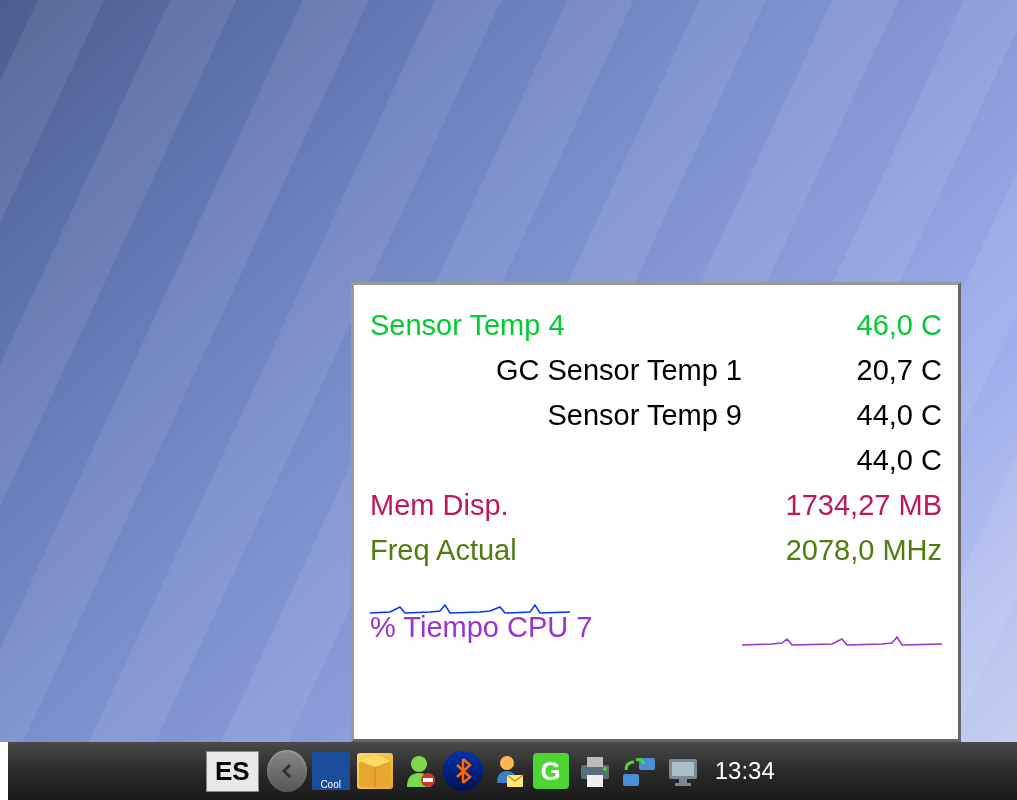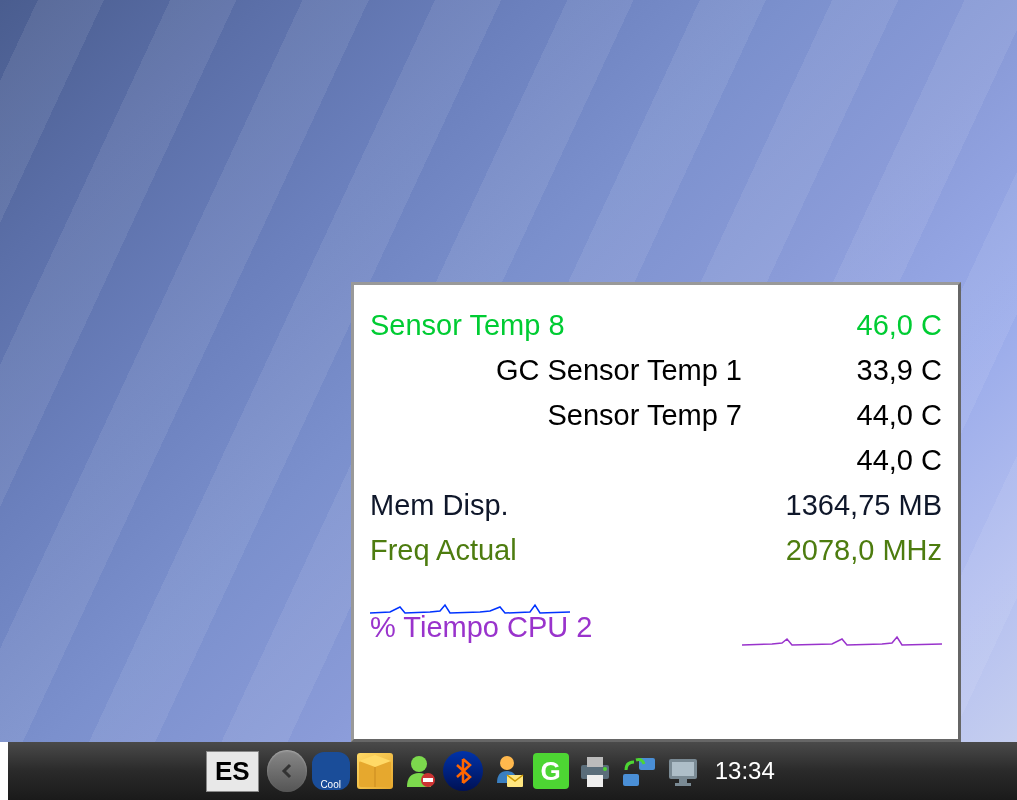--- a/index.html
+++ b/index.html
@@ -52,21 +52,21 @@
     }
     .sensor-row {
       display: flex;
       justify-content: space-between;
       font-size: 29px;
       line-height: 1.55;
       font-family: Arial, sans-serif;
     }
     .sensor-green { color: #00cc33; }
     .sensor-black { color: #000000; justify-content: flex-end; }
-    .sensor-lime { color: #0f172a; }
+    .sensor-lime { color: #be185d; }
     .sensor-yellow { color: #4d7c0f; }
     .sensor-blue { color: #0033ff; }
     .sensor-purple { color: #9933cc; }
     .sensor-value { text-align: right; min-width: 200px; }
     .sparkline {
       width: 200px;
       height: 20px;
       position: relative;
       margin-top: 12px;
     }
@@ -117,21 +117,21 @@
       justify-content: center;
       color: #333;
       font-size: 24px;
       font-weight: bold;
       box-shadow: inset 0 1px 2px rgba(255,255,255,0.3);
     }
     .icon-book {
       width: 38px;
       height: 38px;
       background: #1a4d99;
-      border-radius: 12px;
+      border-radius: 0;
       display: flex;
       align-items: flex-end;
       justify-content: center;
       font-size: 10px;
       color: #fff;
     }
     .icon-box {
       width: 36px;
       height: 36px;
       background: linear-gradient(135deg, #ffd966, #e6a82e);
@@ -184,51 +184,51 @@
       font-size: 24px;
       font-family: Arial, sans-serif;
     }
   </style>
 </head>
 <body>
 
 <div class="desktop">
   <div class="sensor-panel">
     <div class="sensor-row sensor-green">
-      <span>Sensor Temp 8</span>
+      <span>Sensor Temp 4</span>
       <span class="sensor-value">46,0 C</span>
     </div>
     <div class="sensor-row sensor-black">
       <span>GC Sensor Temp 1</span>
-      <span class="sensor-value">33,9 C</span>
+      <span class="sensor-value">20,7 C</span>
     </div>
     <div class="sensor-row sensor-black">
-      <span>Sensor Temp 7</span>
+      <span>Sensor Temp 9</span>
       <span class="sensor-value">44,0 C</span>
     </div>
     <div class="sensor-row sensor-black">
       <span class="sensor-value">44,0 C</span>
     </div>
     <div class="sensor-row sensor-lime">
       <span>Mem Disp.</span>
-      <span class="sensor-value">1364,75 MB</span>
+      <span class="sensor-value">1734,27 MB</span>
     </div>
     <div class="sensor-row sensor-yellow">
       <span>Freq Actual</span>
       <span class="sensor-value">2078,0 MHz</span>
     </div>
     <div class="sensor-row sensor-blue">
       <span class="sparkline">
         <svg viewBox="0 0 200 20" preserveAspectRatio="none">
           <path d="M0,16 L20,15 L30,10 L35,16 L60,15 L70,14 L75,8 L80,16 L110,15 L120,14 L130,10 L135,16 L160,15 L165,8 L170,16 L200,15" stroke="#0033ff" stroke-width="1.5" fill="none"></path>
         </svg>
       </span>
     </div>
     <div class="sensor-row sensor-purple">
-      <span>% Tiempo CPU 2</span>
+      <span>% Tiempo CPU 7</span>
       <span class="sparkline">
         <svg viewBox="0 0 200 20" preserveAspectRatio="none">
           <path d="M0,16 L30,15 L40,14 L45,10 L50,16 L90,15 L100,10 L105,16 L140,15 L150,14 L155,8 L160,16 L200,15" stroke="#9933cc" stroke-width="1.5" fill="none"></path>
         </svg>
       </span>
     </div>
   </div>
 </div>
 
 <div class="taskbar">

